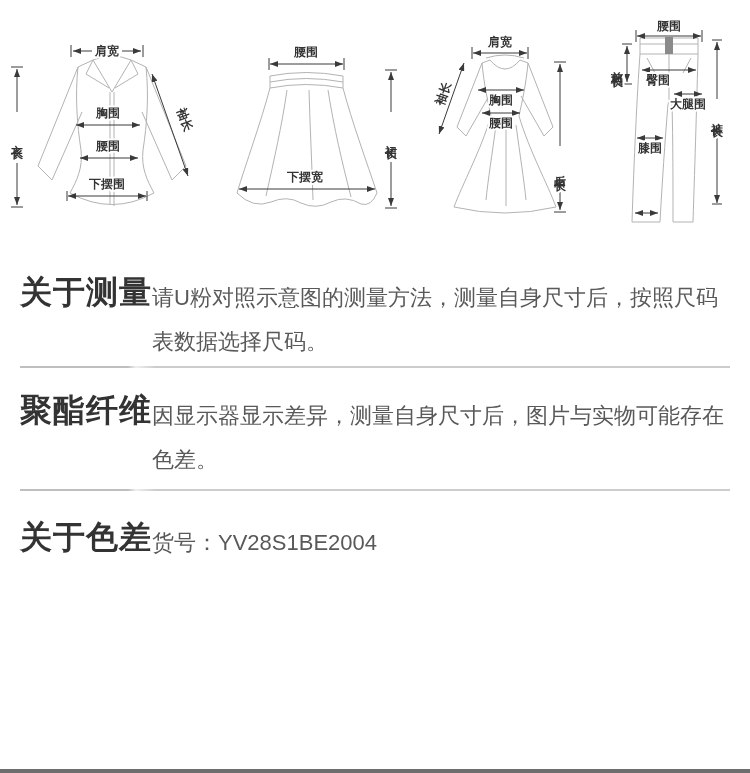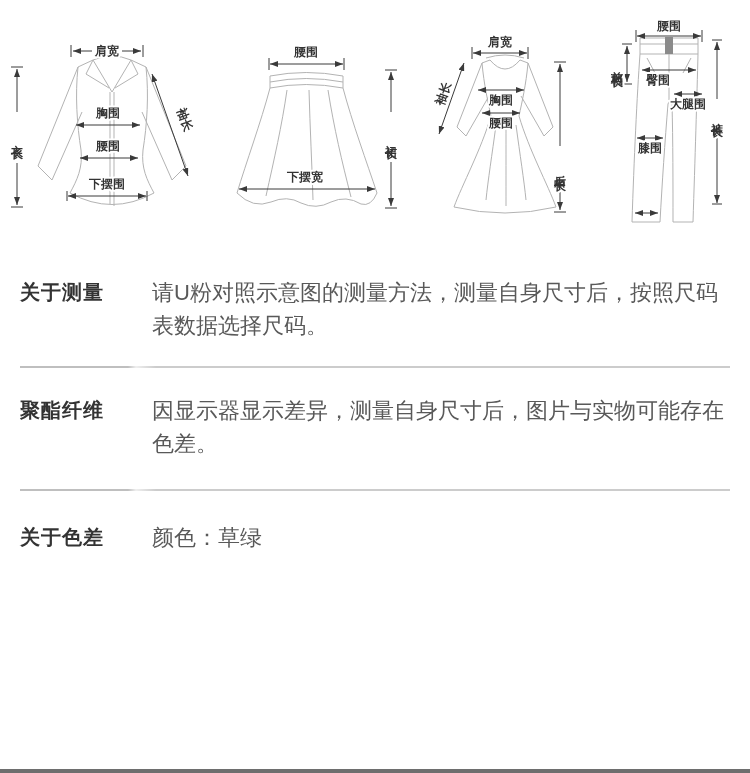--- a/index.html
+++ b/index.html
@@ -15,24 +15,24 @@
   .lbl {
     font-family:"Liberation Sans", sans-serif; font-size:12px; font-weight:700;
     fill:#333333; text-anchor:middle;
     paint-order:stroke; stroke:#ffffff; stroke-width:4px; stroke-linejoin:round;
   }
   .vlbl { writing-mode:vertical-rl; text-orientation:upright; letter-spacing:2px; }
   
   .row { position:absolute; left:0; width:750px; }
   .row-title {
     position:absolute; left:20px; top:0; margin:0;
-    font-size:20px; line-height:33px; font-weight:700; color:#333333; letter-spacing:1px;
+    font-size:32px; line-height:33px; font-weight:700; color:#333333; letter-spacing:1px;
   }
   .row-body { position:absolute; left:152px; top:0; width:580px; }
-  .row-body p { margin:0; font-size:22px; line-height:33px; color:#595959; }
+  .row-body p { margin:0; font-size:22px; line-height:44px; color:#595959; }
   .divider {
     position:absolute; left:20px; width:710px; height:2px;
     background:linear-gradient(to right, #bfbfbf 0px, #bfbfbf 108px, #efefef 116px, #cccccc 136px, #cccccc 100%);
   }
   .bottom-bar { position:absolute; left:0; top:769px; width:750px; height:4px; background:#6e6e6e; }
 </style>
 </head>
 <body>
 
 <div class="page">
@@ -186,19 +186,19 @@
     <div class="row-body">
       <p>因显示器显示差异，测量自身尺寸后，图片与实物可能存在色差。</p>
     </div>
   </section>
 
   <div class="divider" style="top:489px"></div>
 
   <section class="row" style="top:521px">
     <h2 class="row-title">关于色差</h2>
     <div class="row-body">
-      <p>颜色：草绿</p>
+      <p>货号：YV28S1BE2004</p>
     </div>
   </section>
 
   <div class="bottom-bar"></div>
 
 </div>
 
 </body></html>

